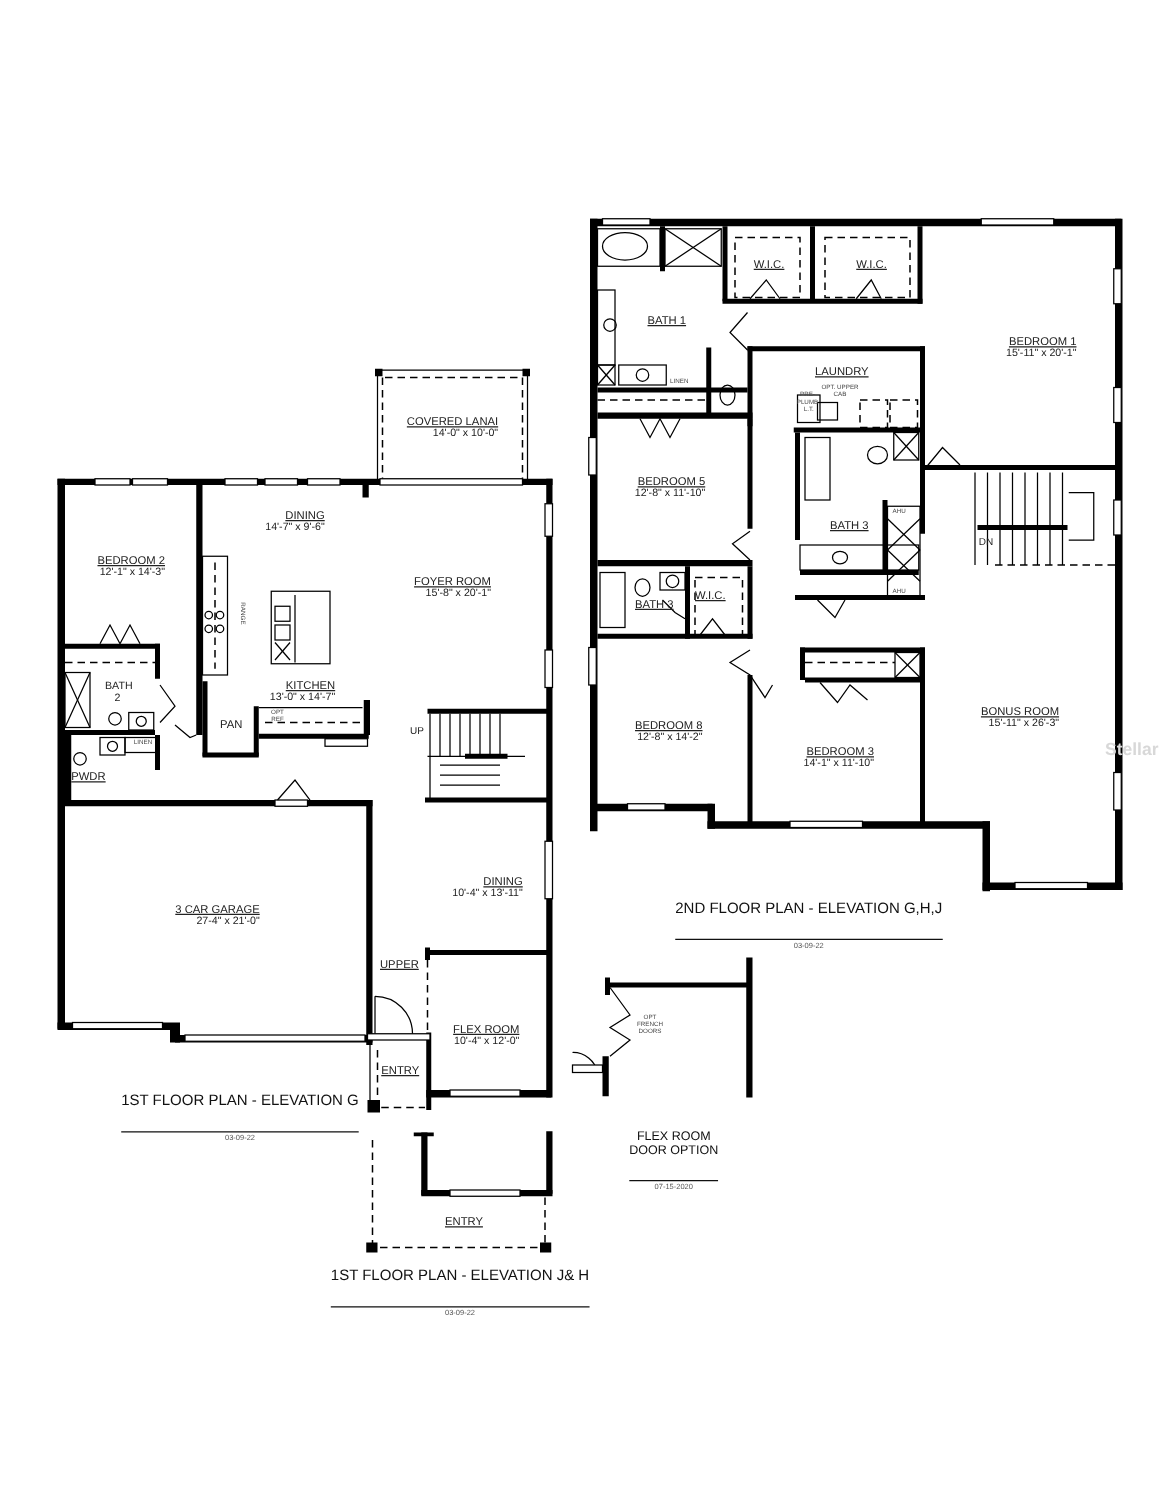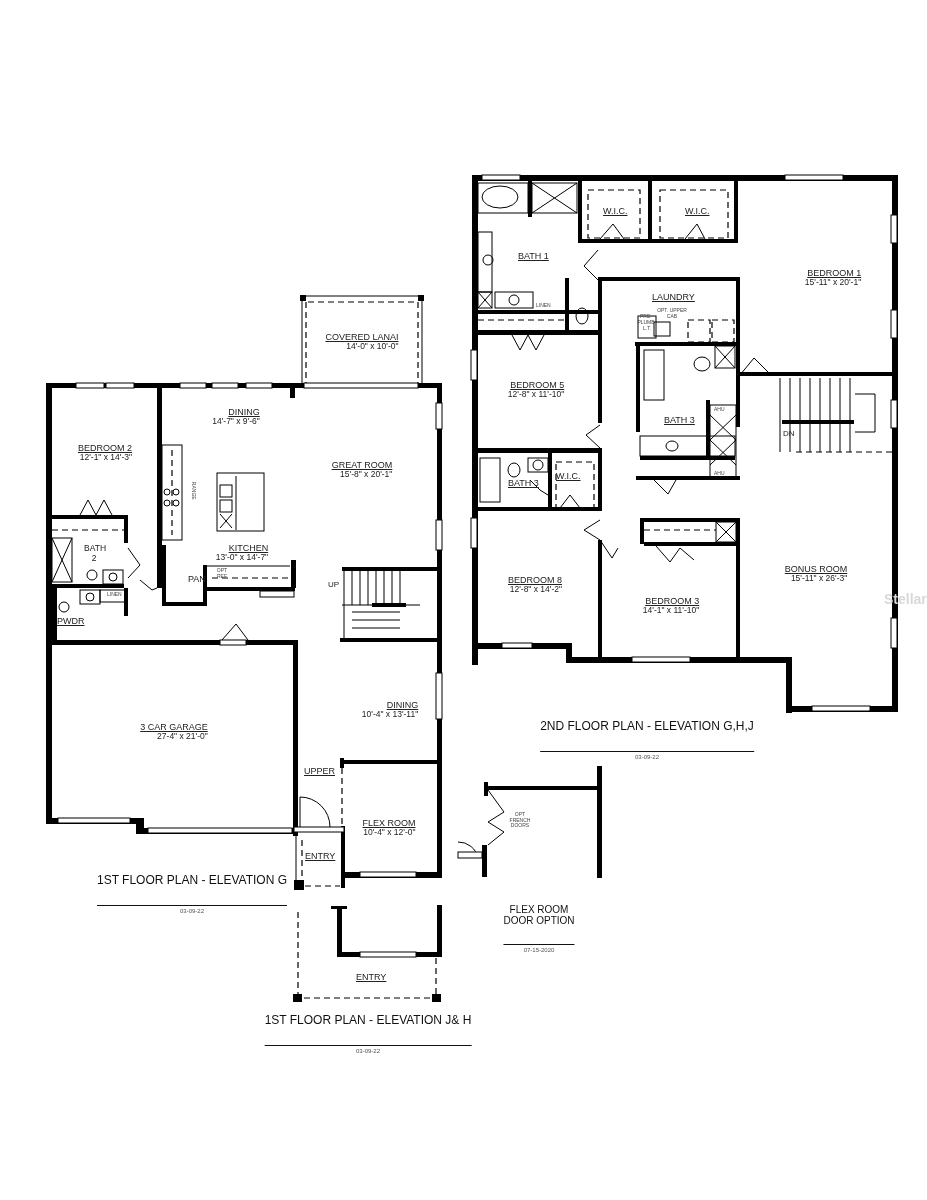--- a/index.html
+++ b/index.html
@@ -304,29 +304,29 @@
 </div>
 <div class="lbl" style="left:236px;top:407px">
   <span class="nm">DINING</span>
   <span class="dm">14'-7" x 9'-6"</span>
 </div>
 <div class="lbl" style="left:105px;top:443px">
   <span class="nm">BEDROOM 2</span>
   <span class="dm">12'-1" x 14'-3"</span>
 </div>
 <div class="lbl" style="left:362px;top:460px">
-  <span class="nm">GREAT ROOM</span>
+  <span class="nm">FOYER ROOM</span>
   <span class="dm">15'-8" x 20'-1"</span>
 </div>
 <div class="lbl" style="left:242px;top:543px">
   <span class="nm">KITCHEN</span>
   <span class="dm">13'-0" x 14'-7"</span>
 </div>
 <div class="plain" style="left:84px;top:543px;width:20px;text-align:center;white-space:normal;font-size:8.5px">BATH 2</div>
-<div class="plain" style="left:188px;top:574px;">PAN</div>
+<div class="plain" style="left:176px;top:574px;">PAN</div>
 <div class="plain" style="left:57px;top:616px;text-decoration:underline">PWDR</div>
 <div class="lbl" style="left:174px;top:722px">
   <span class="nm">3 CAR GARAGE</span>
   <span class="dm">27-4" x 21'-0"</span>
 </div>
 <div class="lbl" style="left:390px;top:700px">
   <span class="nm">DINING</span>
   <span class="dm">10'-4" x 13'-11"</span>
 </div>
 <div class="plain" style="left:304px;top:766px;text-decoration:underline">UPPER</div>

